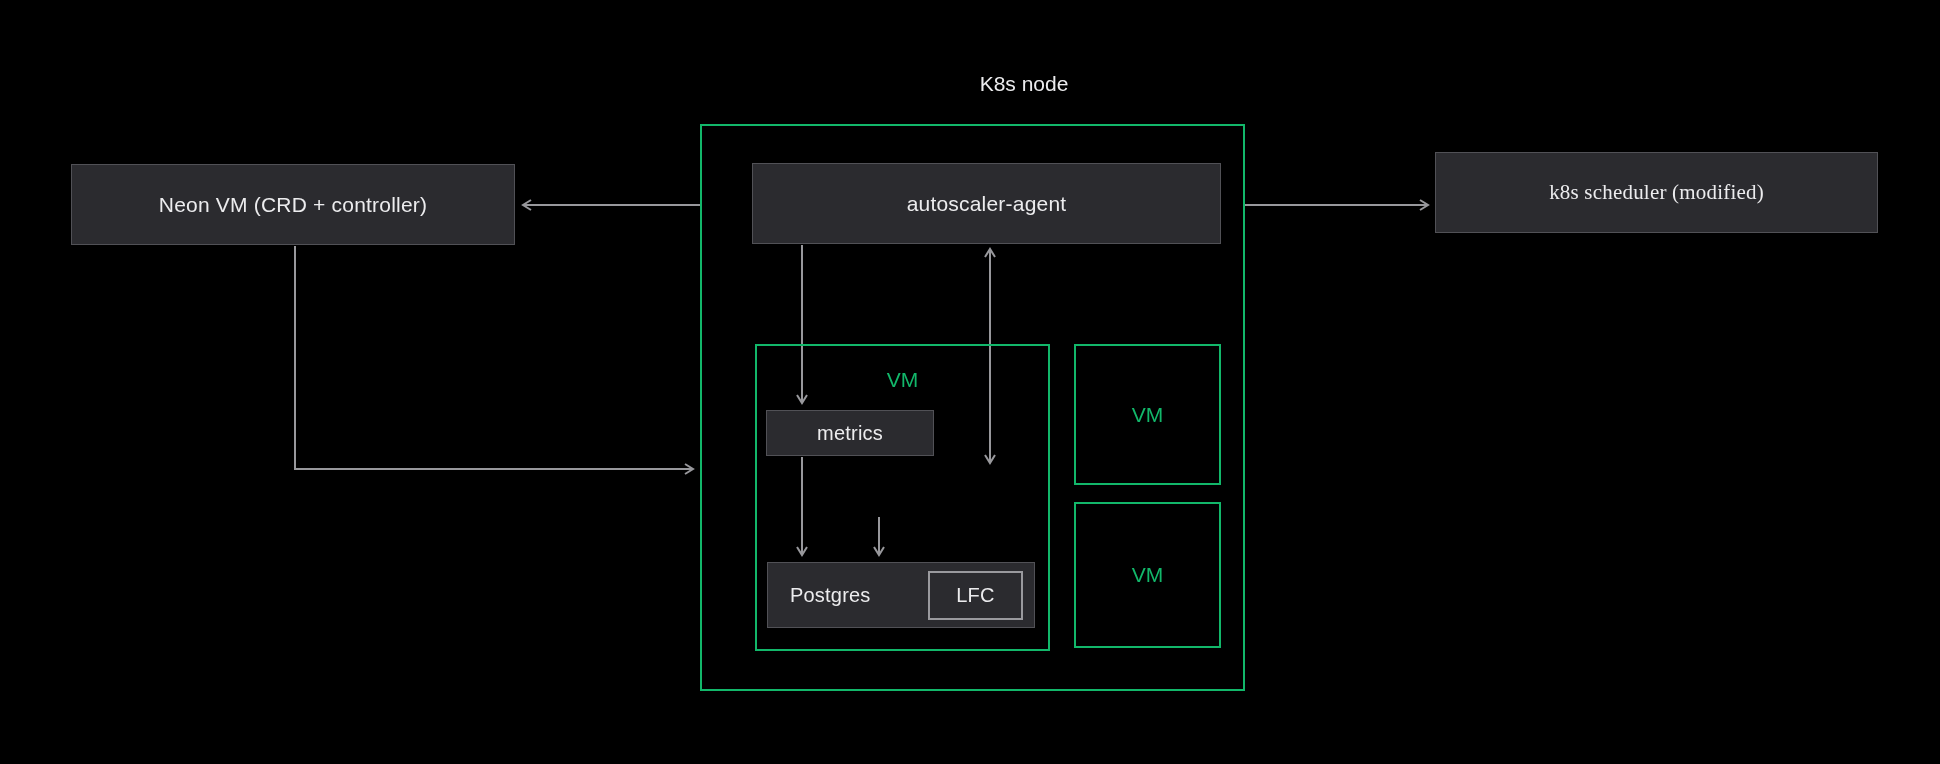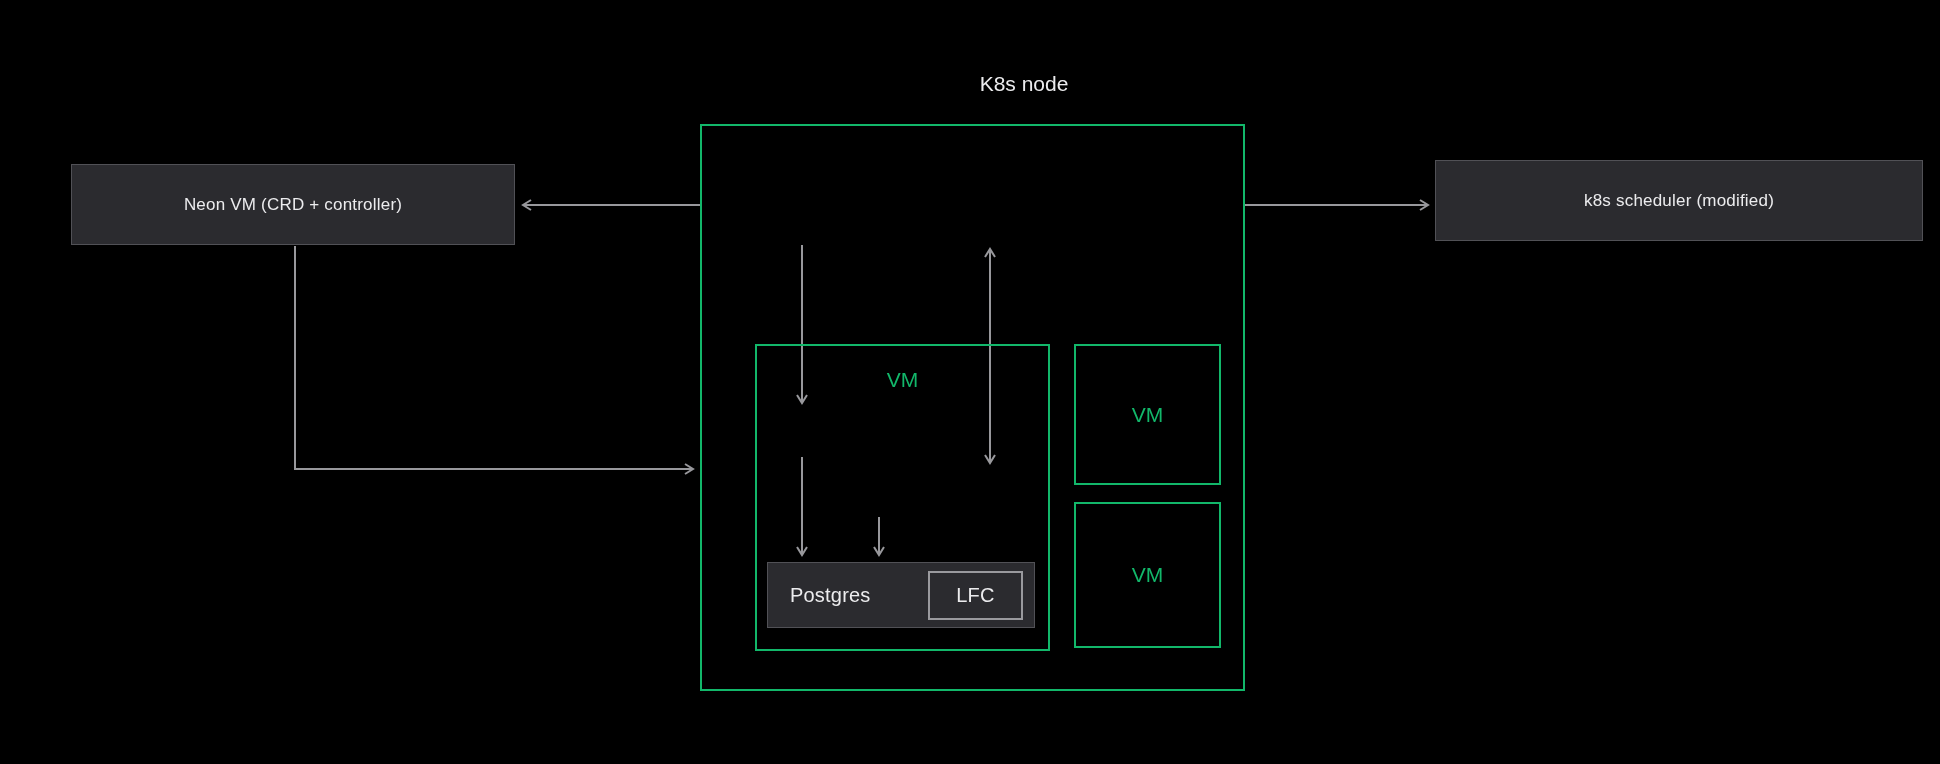--- a/index.html
+++ b/index.html
@@ -23,21 +23,21 @@
     overflow: hidden;
   }
   .gray-box {
     position: absolute;
     background: var(--box-fill);
     border: 1px solid var(--box-border);
     color: var(--text);
     display: flex;
     align-items: center;
     justify-content: center;
-    font-size: 17px;
+    font-size: 21px;
     letter-spacing: 0.2px;
   }
   .green-box {
     position: absolute;
     border: 2px solid var(--green);
     background: transparent;
   }
   .green-label {
     color: var(--green);
     font-size: 21px;
@@ -111,29 +111,35 @@
   </svg>
 
   <div id="node-title">K8s node</div>
 
   <div class="green-box" style="left:700px; top:124px; width:545px; height:567px;"></div>
 
   <div class="gray-box" style="left:71px; top:164px; width:444px; height:81px;">
     <span>Neon VM (CRD + controller)</span>
   </div>
 
-  <div class="gray-box" style="left:1435px; top:160px; width:488px; height:81px;">
+  <div class="gray-box" style="left:1435px; top:152px; width:443px; height:81px;font-family:Liberation Serif, serif;">
     <span>k8s scheduler (modified)</span>
   </div>
 
+  <div class="gray-box" style="left:752px; top:163px; width:469px; height:81px;">
+    <span>autoscaler-agent</span>
+  </div>
 
   <div class="green-box" style="left:755px; top:344px; width:295px; height:307px;">
     <div id="vm-outer-label" class="green-label">VM</div>
   </div>
 
+  <div class="gray-box small" style="left:766px; top:410px; width:168px; height:46px;">
+    <span>metrics</span>
+  </div>
 
 
   <div id="postgres-box" class="gray-box small" style="left:767px; top:562px; width:268px; height:66px;">
     <span>Postgres</span>
     <div id="lfc-box">
       <span>LFC</span>
     </div>
   </div>
 
   <div class="green-box vm-square" style="left:1074px; top:344px; width:147px; height:141px;">

